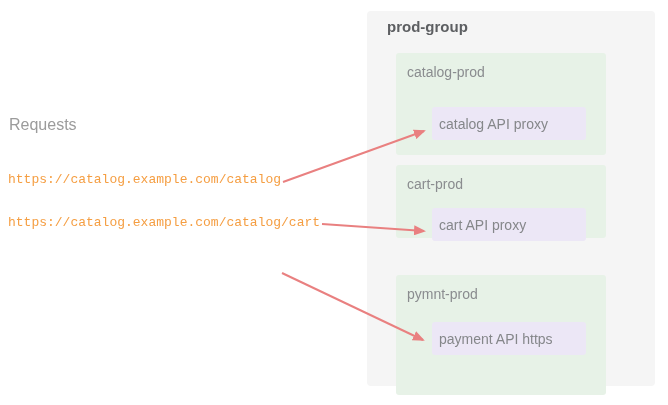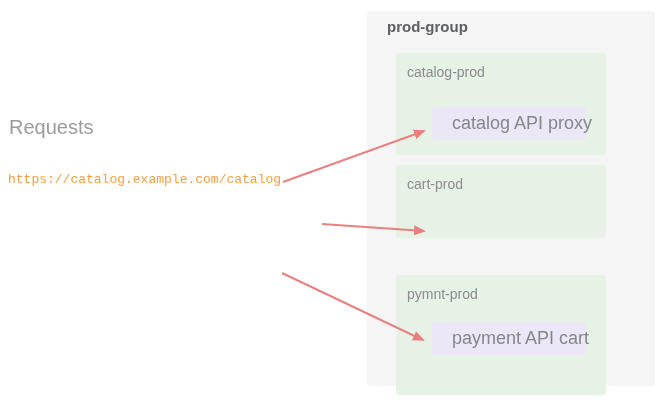--- a/index.html
+++ b/index.html
@@ -21,21 +21,21 @@
     width: 668px;
     height: 405px;
     background: var(--page-bg);
     font-family: "Liberation Sans", sans-serif;
     overflow: hidden;
   }
   .requests-heading {
     position: absolute;
     left: 9px;
     top: 116px;
-    font-size: 20px;
+    font-size: 16px;
     color: var(--requests-heading-color);
   }
   .url {
     position: absolute;
     left: 8px;
     font-family: "Liberation Mono", monospace;
     font-size: 13px;
     line-height: 15px;
     color: var(--url-color);
     white-space: nowrap;
@@ -85,22 +85,22 @@
     height: 33px;
     background: var(--proxy-box-bg);
     border-radius: 3px;
     display: flex;
     align-items: center;
   }
   .proxy-1 { top: 54px; }
   .proxy-2 { top: 43px; }
   .proxy-3 { top: 47px; }
   .proxy-label {
-    margin-left: 20px;
-    font-size: 18px;
+    margin-left: 7px;
+    font-size: 14px;
     color: var(--proxy-label-color);
     white-space: nowrap;
   }
   .arrows {
     position: absolute;
     left: 0;
     top: 0;
     width: 668px;
     height: 405px;
     pointer-events: none;
@@ -113,40 +113,44 @@
 </style>
 </head>
 <body>
 
 <div class="stage">
 
   <div class="requests-heading">Requests</div>
 
   <div class="url url-1">https://catalog.example.com/catalog</div>
 
+  <div class="url url-2">https://catalog.example.com/catalog/cart</div>
 
 
   <div class="group-box">
     <div class="group-title">prod-group</div>
 
     <div class="env-box env-1">
       <div class="env-label">catalog-prod</div>
       <div class="proxy-box proxy-1">
         <span class="proxy-label">catalog API proxy</span>
       </div>
     </div>
 
     <div class="env-box env-2">
       <div class="env-label">cart-prod</div>
+      <div class="proxy-box proxy-2">
+        <span class="proxy-label">cart API proxy</span>
+      </div>
     </div>
 
     <div class="env-box env-3">
       <div class="env-label">pymnt-prod</div>
       <div class="proxy-box proxy-3">
-        <span class="proxy-label">payment API cart</span>
+        <span class="proxy-label">payment API https</span>
       </div>
     </div>
   </div>
 
   <svg class="arrows" viewBox="0 0 668 405" xmlns="http://www.w3.org/2000/svg">
     <defs>
       <marker id="arrowhead" markerWidth="12" markerHeight="10" refX="10" refY="5" orient="auto" markerUnits="userSpaceOnUse">
         <path d="M0,0 L12,5 L0,10 Z" fill="#e98080"></path>
       </marker>
     </defs>

